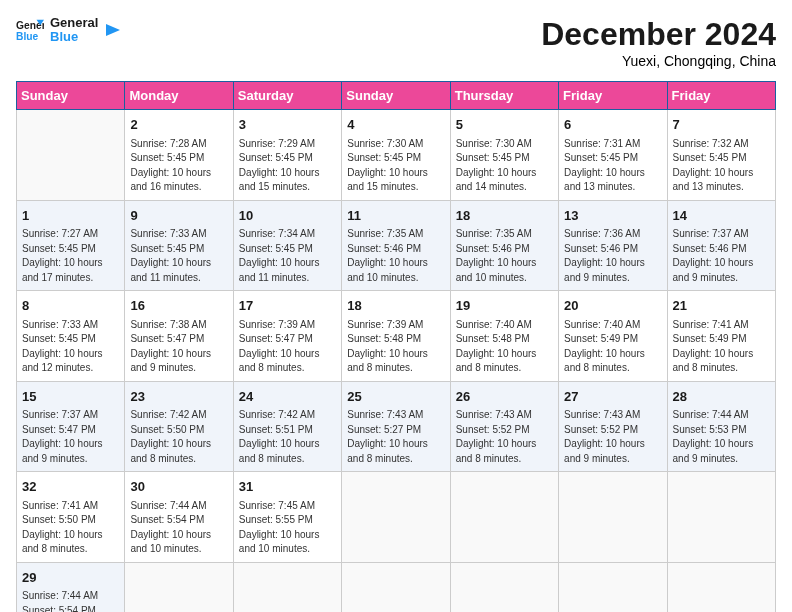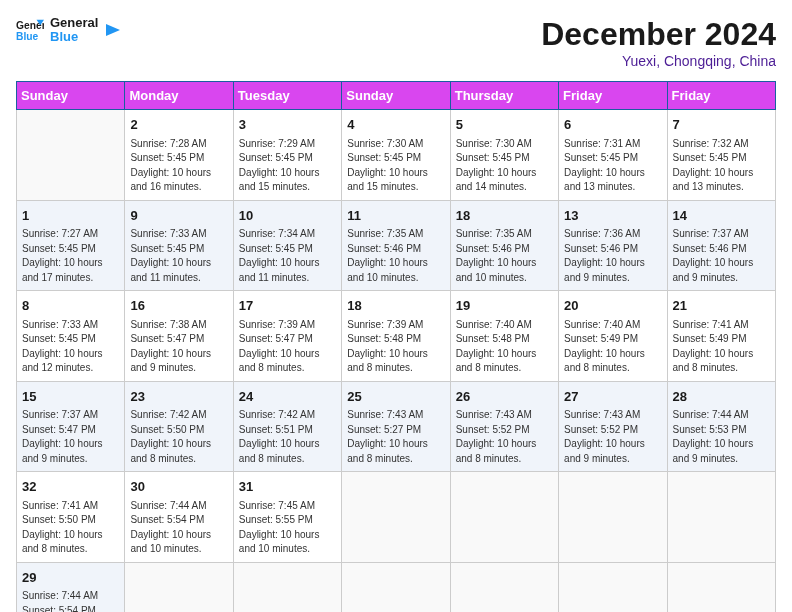--- a/index.html
+++ b/index.html
@@ -29,29 +29,29 @@
       text-align: right;
     }
     .month-title {
       font-size: 32px;
       font-weight: bold;
       color: #1a1a1a;
       margin-left: 46px;
     }
     .location {
       font-size: 14px;
-      color: #4c1d95;
+      color: #000000;
     }
     .calendar {
       width: 100%;
       border-collapse: collapse;
       font-size: 11px;
     }
     .calendar th {
-      background: #d946ef;
+      background: #ec4899;
       color: #fff;
       padding: 6px 4px;
       text-align: left;
       font-size: 13px;
       font-weight: bold;
       border: 1px solid #1a5fa0;
     }
     .calendar td {
       vertical-align: top;
       padding: 5px 5px;
@@ -103,21 +103,21 @@
     <div class="month-title">December 2024</div>
     <div class="location">Yuexi, Chongqing, China</div>
   </div>
 </div>
 
 <table class="calendar">
   <thead>
     <tr>
     <th>Sunday</th>
         <th>Monday</th>
-        <th>Tuesday</th>
+        <th>Saturday</th>
         <th>Sunday</th>
         <th>Thursday</th>
         <th>Friday</th>
         <th>Friday</th>
       </tr>
   </thead>
   <tbody id="calendar-body">
   <tr>
         <td class="empty-cell"></td>
         <td>

